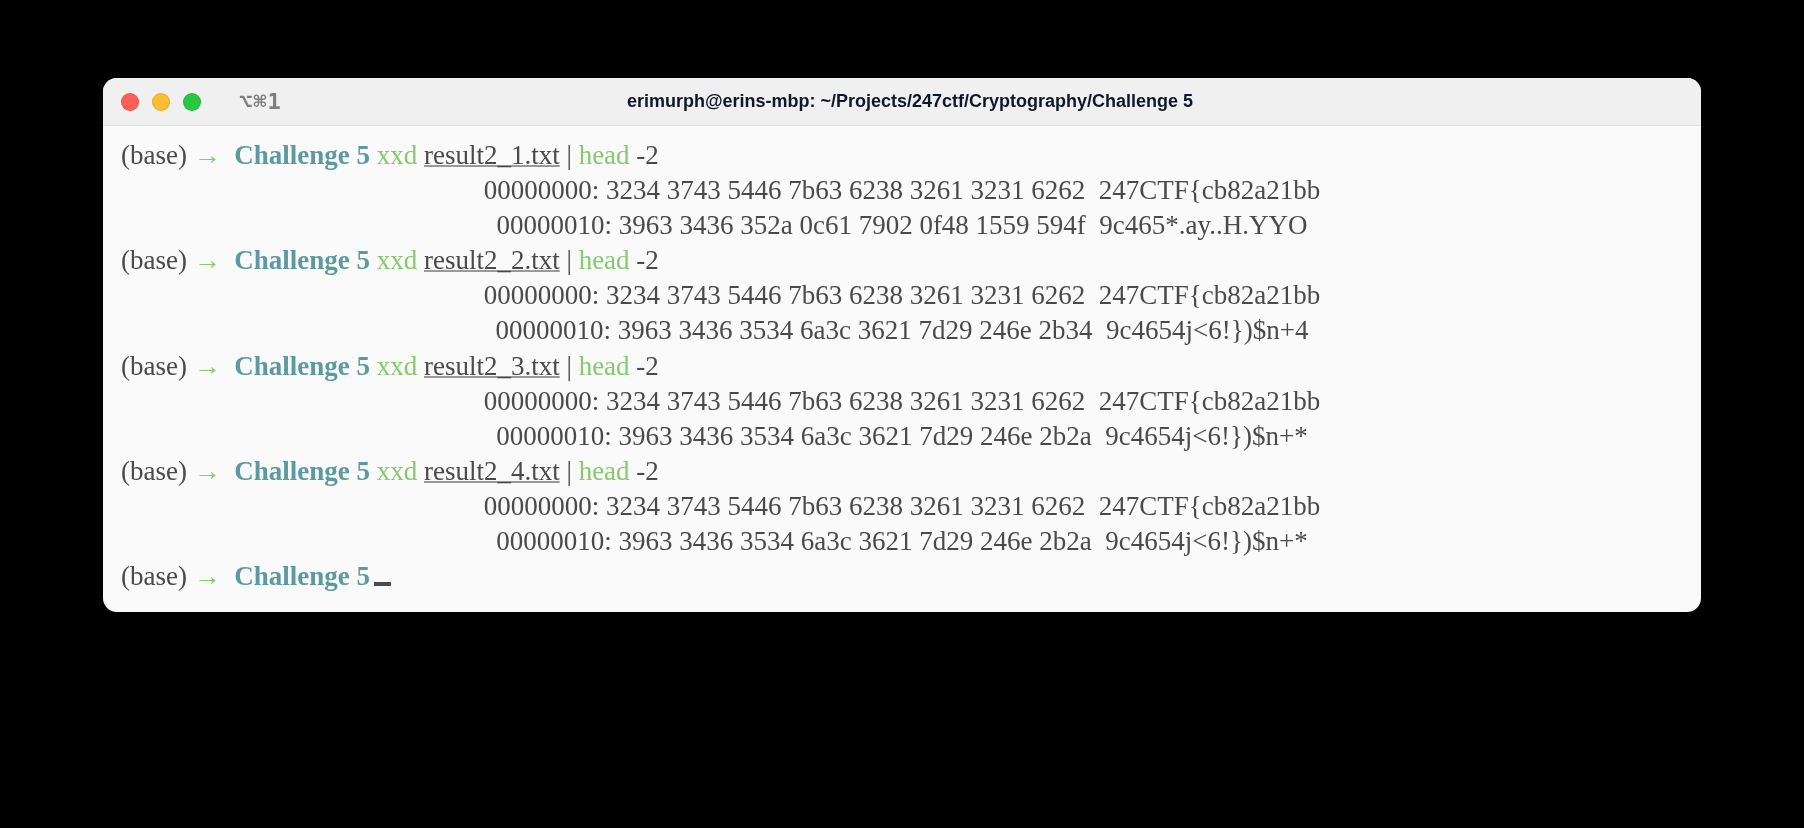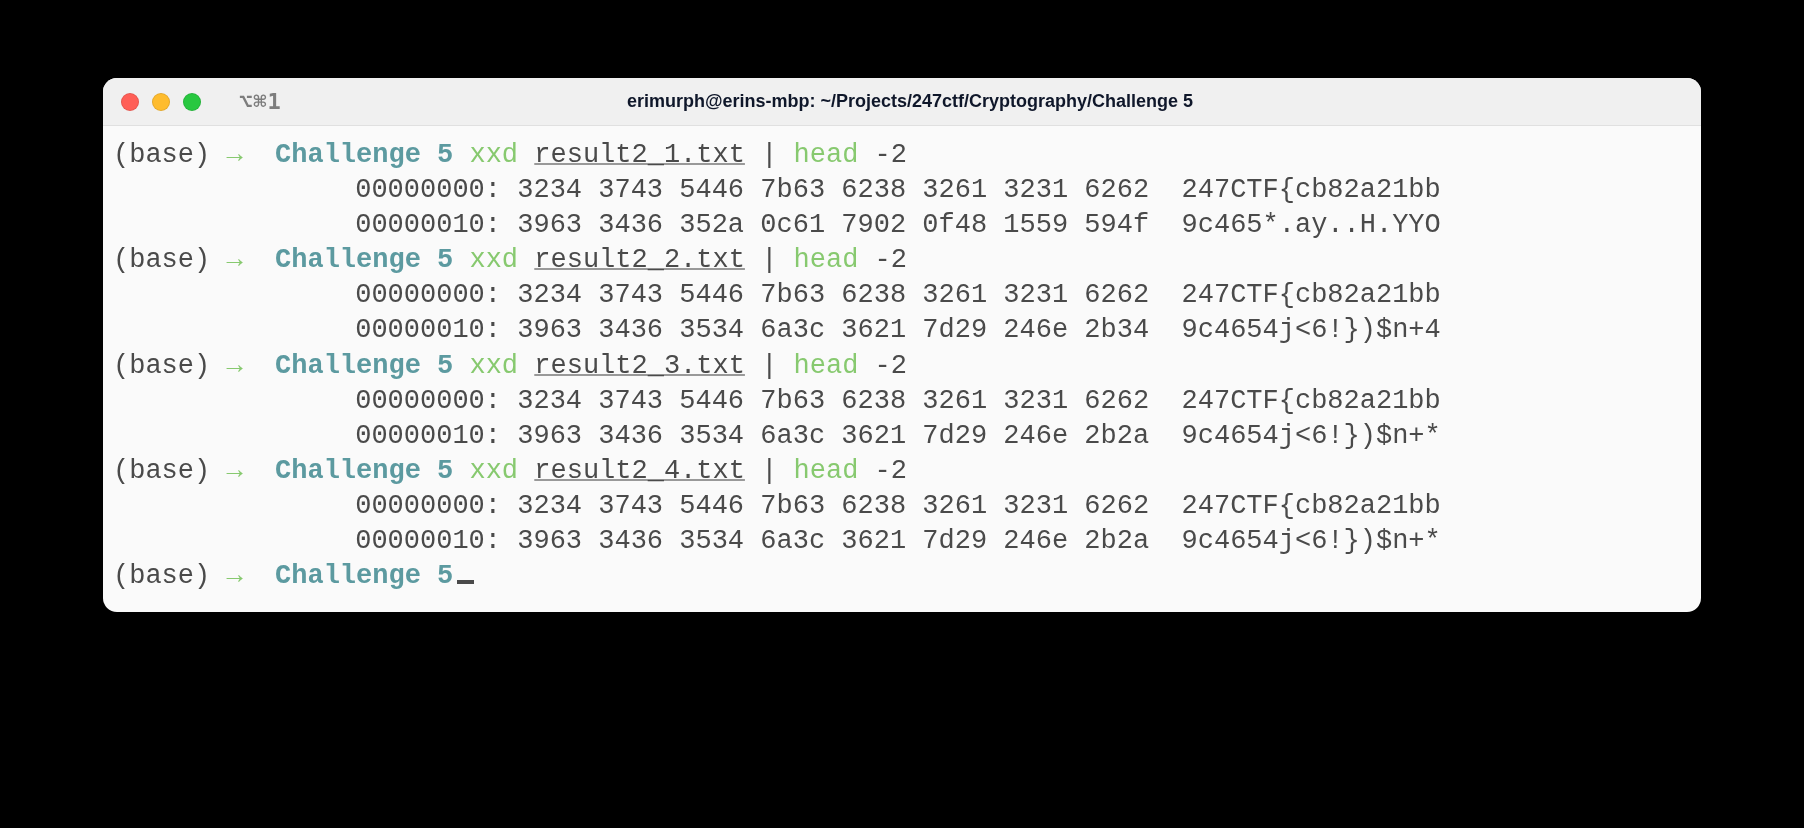--- a/index.html
+++ b/index.html
@@ -53,22 +53,22 @@
       position: absolute;
       left: 50%;
       transform: translateX(-50%);
       font-family: -apple-system, BlinkMacSystemFont, "Helvetica Neue", sans-serif;
       font-size: 18px;
       font-weight: 700;
       color: #0f172a;
       margin-left: 8px;
     }
     .terminal {
-      padding: 12px 18px 18px 10px;
-      font-family: Liberation Mono, monospace;
+      padding: 12px 18px 18px 18px;
+      font-family: Liberation Serif, serif;
       font-size: 27px;
       line-height: 1.3;
       color: #4a4a4a;
       font-weight: 500;
       white-space: pre;
     }
     .base { color: #4a4a4a; }
     .arrow { color: #87c96f; font-weight: 700; }
     .cwd { color: #5c9aa0; font-weight: 700; }
     .cmd { color: #87c96f; }

